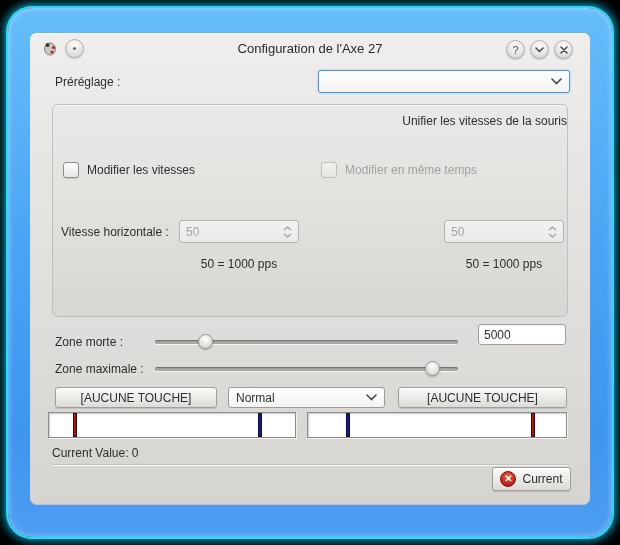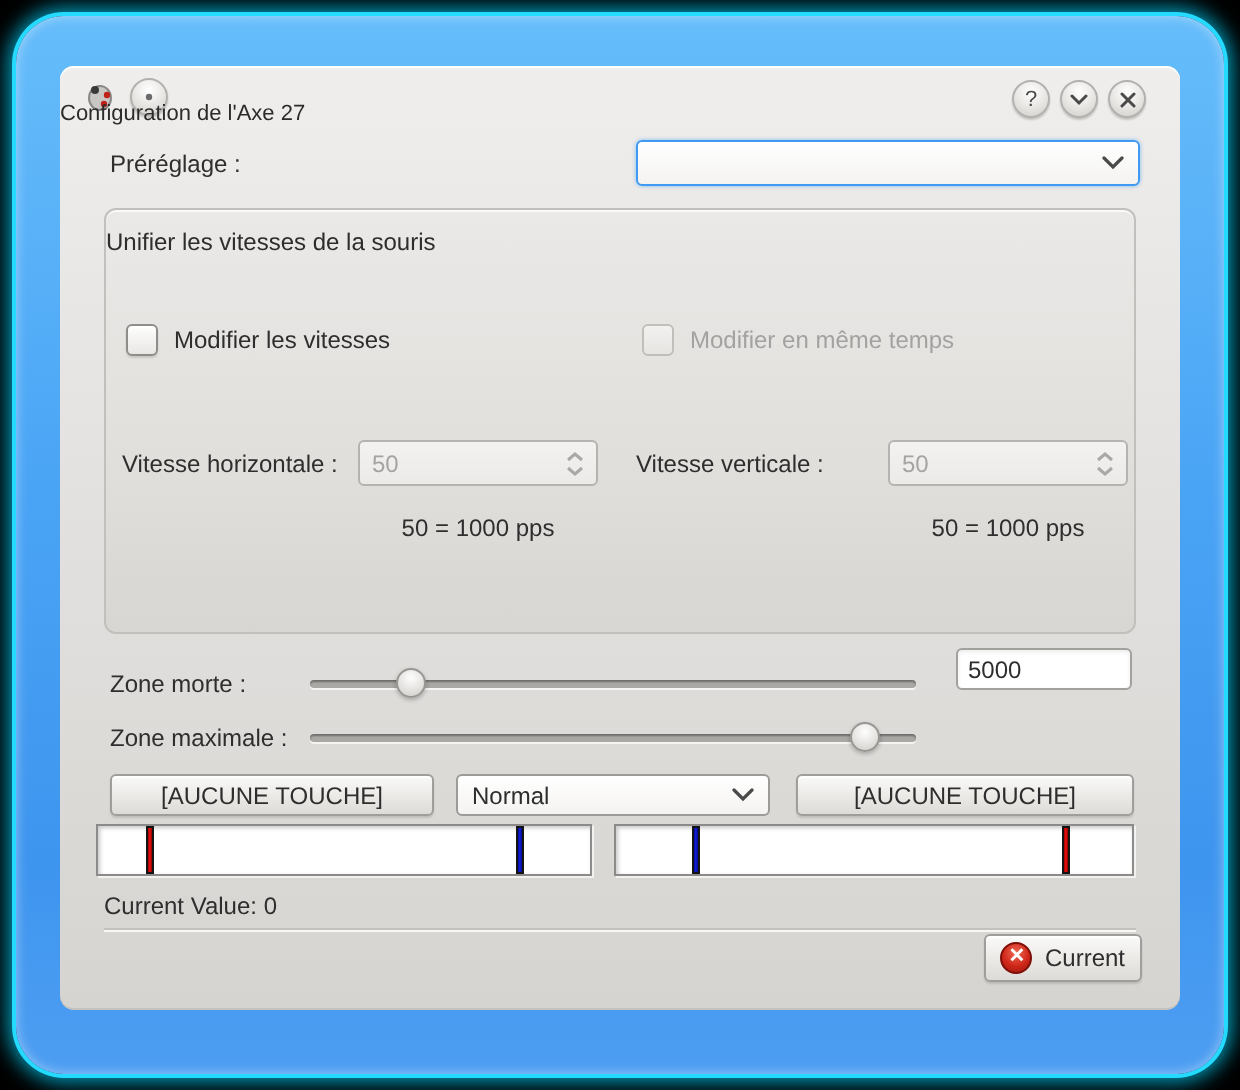--- a/index.html
+++ b/index.html
@@ -19,21 +19,21 @@
   .window {
     position:absolute; left:30px; top:33px; width:560px; height:472px;
     border-radius:7px;
     background:linear-gradient(180deg,#efeeec 0%,#e6e4e2 35%,#d6d4d1 100%);
     box-shadow:inset 0 1px 0 rgba(255,255,255,.9), inset 0 -1px 0 rgba(0,0,0,.08);
     font-size:12px; color:#2e2e2e;
   }
   .window * { position:absolute; }
 
   
-  .win-title { left:0; top:18px; width:100%; font-size:11px; color:#2b2b2b; }
+  .win-title { left:0; top:8px; width:100%; text-align:center; font-size:13px; color:#2b2b2b; }
   .tb-round {
     width:19px; height:19px; border-radius:50%;
     background:radial-gradient(circle at 50% 30%,#ffffff,#e7e5e2 55%,#cfcdca);
     border:1px solid #b3b1ae; box-shadow:0 1px 1px rgba(0,0,0,.18);
     display:flex; align-items:center; justify-content:center;
     font-size:11px; color:#4a4a4a;
   }
   .tb-round svg { position:static; }
 
   
@@ -59,21 +59,21 @@
   }
   .push-btn span, .push-btn .static { position:static; }
 
   
   .groupbox {
     left:22px; top:71px; width:516px; height:213px;
     border:1px solid #c2c0bd; border-radius:6px;
     background:linear-gradient(180deg,#eae9e7 0%,#e2e0dd 55%,#d8d6d3 100%);
     box-shadow:inset 0 1px 0 rgba(255,255,255,.7);
   }
-  .gb-title { left:0; top:9px; width:100%; text-align:left; color:#2d2d2d; }
+  .gb-title { left:0; top:9px; width:100%; text-align:right; color:#2d2d2d; }
   .checkbox {
     width:16px; height:16px; border:1px solid #8f8d8a; border-radius:3px;
     background:linear-gradient(180deg,#fefefe,#e9e7e4);
     box-shadow:inset 0 1px 0 #fff, 0 1px 1px rgba(0,0,0,.12);
   }
   .checkbox.disabled { border-color:#c1bfbc; background:linear-gradient(180deg,#f2f1ef,#e7e5e2); box-shadow:none; }
   .lbl { line-height:16px; }
   .lbl.disabled { color:#a3a2a0; }
 
   .spinbox {
@@ -181,21 +181,20 @@
         <span class="spin-arrows">
           <svg width="9" height="5" viewBox="0 0 9 5">
               <polyline points="1,4 4.5,1 8,4" fill="none" stroke="#aaa8a5" stroke-width="1.5"></polyline>
             </svg>
           <svg width="9" height="5" viewBox="0 0 9 5">
               <polyline points="1,1 4.5,4 8,1" fill="none" stroke="#aaa8a5" stroke-width="1.5"></polyline>
             </svg>
         </span>
       </div>
 
-      <div class="lbl" style="left:265px; top:119px;">Vitesse verticale :</div>
       <div class="spinbox" style="left:391px; top:115px;">
         <input disabled="" value="50" style="">
         <span class="spin-arrows">
           <svg width="9" height="5" viewBox="0 0 9 5">
               <polyline points="1,4 4.5,1 8,4" fill="none" stroke="#aaa8a5" stroke-width="1.5"></polyline>
             </svg>
           <svg width="9" height="5" viewBox="0 0 9 5">
               <polyline points="1,1 4.5,4 8,1" fill="none" stroke="#aaa8a5" stroke-width="1.5"></polyline>
             </svg>
         </span>

